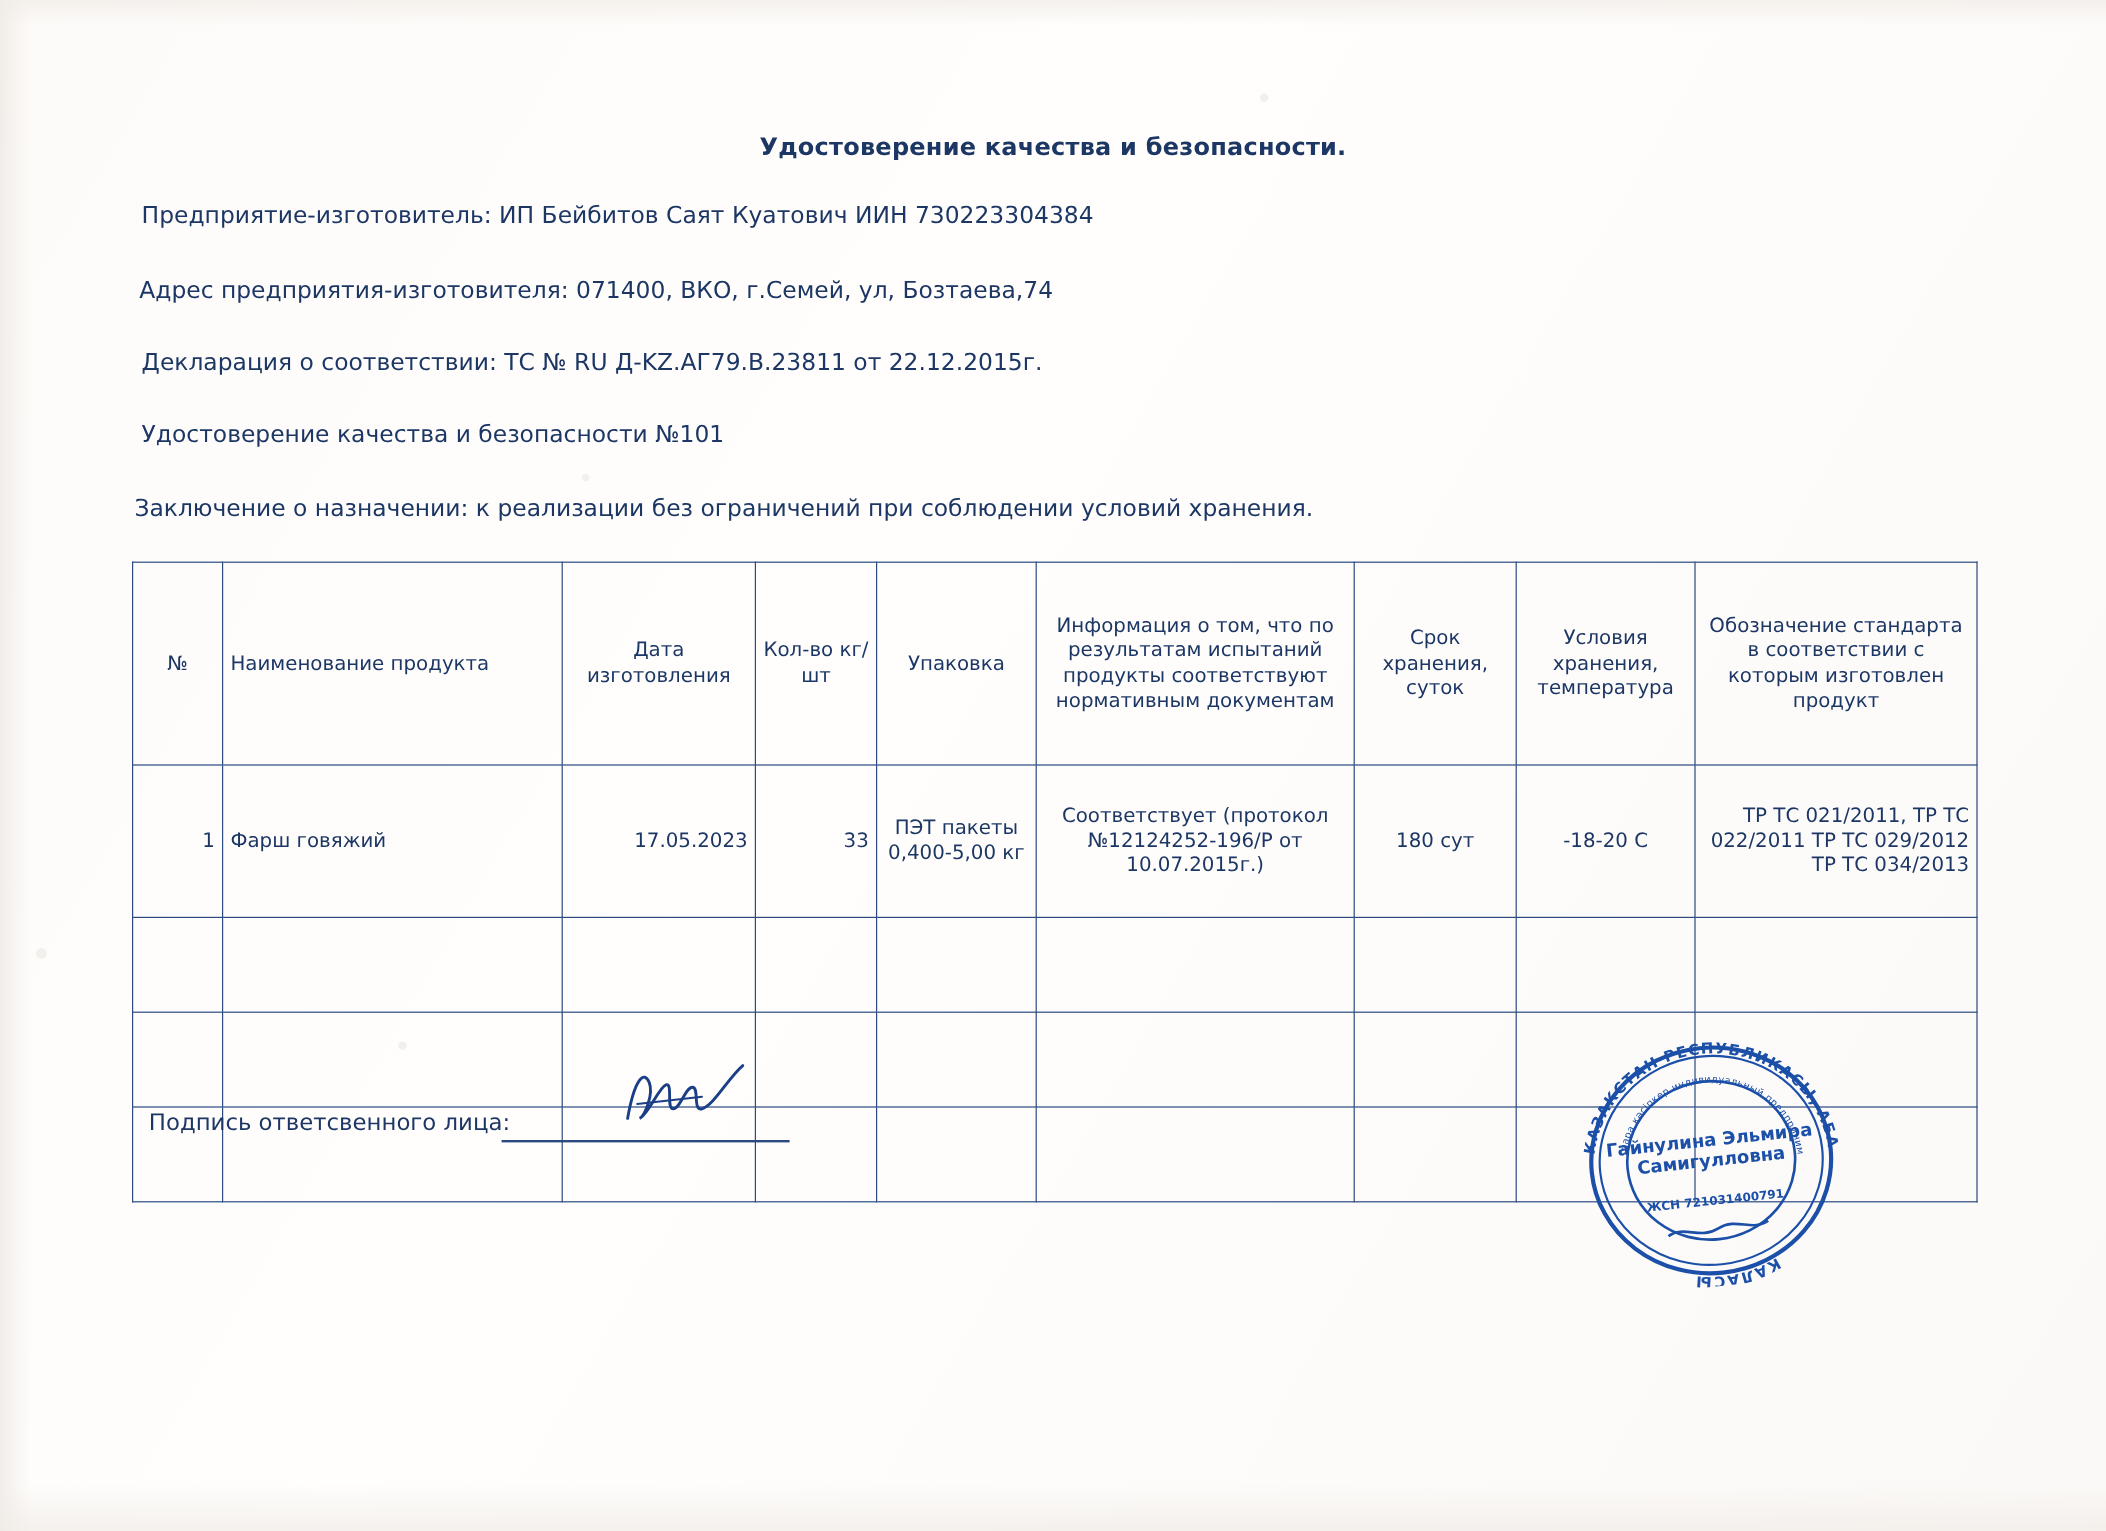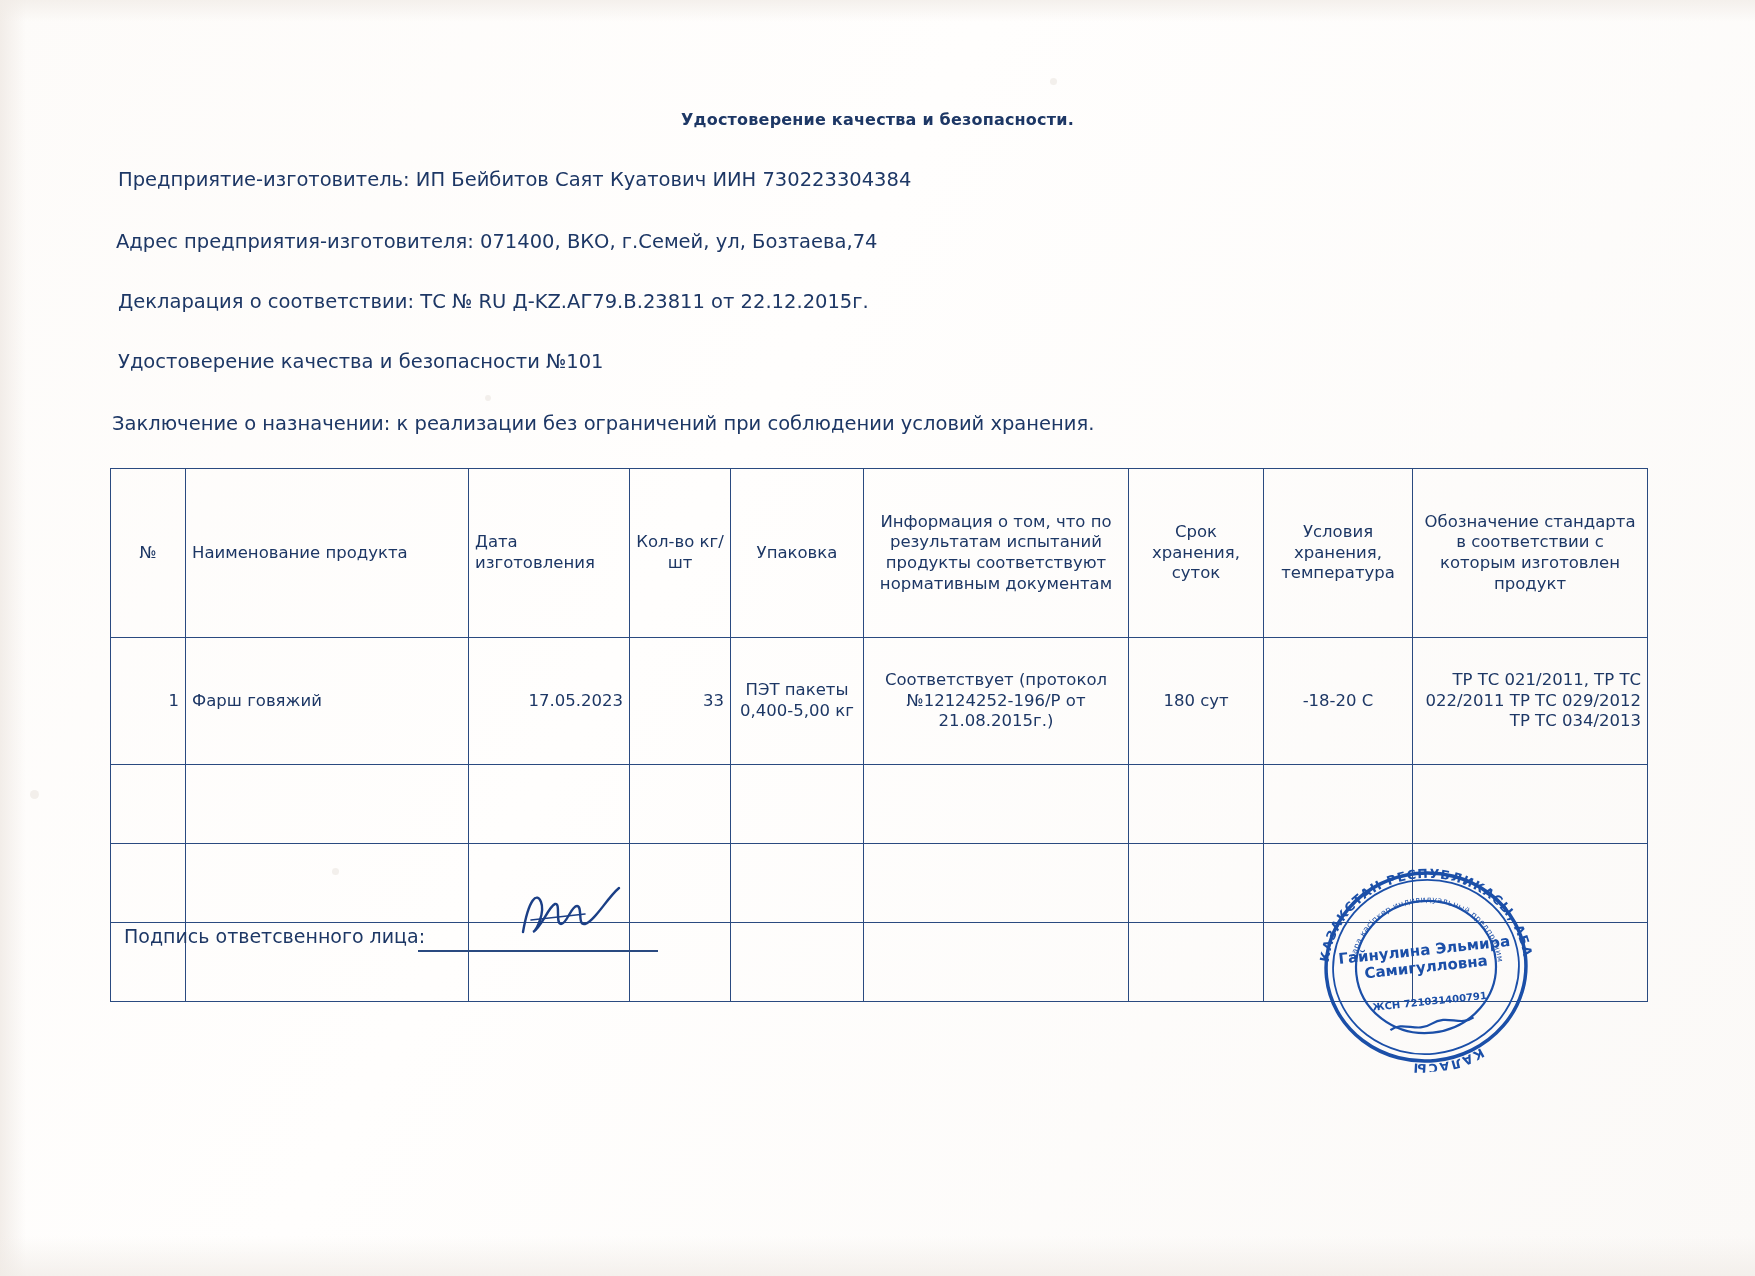--- a/index.html
+++ b/index.html
@@ -40,21 +40,21 @@
     left: 0; bottom: 0; width: 1755px; height: 40px;
     background: linear-gradient(to top, #f0ebe6, rgba(255,255,255,0));
     opacity: .7;
   }
 
   .doc-title {
     position: absolute;
     left: 0; top: 110px;
     width: 1755px;
     text-align: center;
-    font-size: 16px;
+    font-size: 20px;
     font-weight: bold;
     letter-spacing: .2px;
     color: #1d3765;
   }
   .field {
     position: absolute;
     font-size: 19.5px;
     color: #1d3765;
     white-space: nowrap;
   }
@@ -186,37 +186,37 @@
   <div class="field f2">Адрес предприятия-изготовителя: 071400, ВКО, г.Семей, ул, Бозтаева,74</div>
   <div class="field f3">Декларация о соответствии: ТС № RU Д-KZ.АГ79.В.23811 от 22.12.2015г.</div>
   <div class="field f4">Удостоверение качества и безопасности №101</div>
   <div class="field f5">Заключение о назначении: к реализации без ограничений при соблюдении условий хранения.</div>
 
   <table class="main">
     <thead>
       <tr>
         <td class="c-num mid-align">№</td>
         <td class="c-name mid-align" style="text-align:left;">Наименование продукта</td>
-        <td class="c-date mid-align" style="text-align:left;margin-top:34px;">Дата изготовления</td>
+        <td class="c-date mid-align" style="text-align:center;margin-top:34px;">Дата изготовления</td>
         <td class="c-qty mid-align" style="text-align:center;">Кол-во кг/шт</td>
         <td class="c-pack mid-align">Упаковка</td>
         <td class="c-info" style="vertical-align:middle;">Информация о том, что по результатам испытаний продукты соответствуют нормативным документам</td>
         <td class="c-term mid-align">Срок хранения, суток</td>
         <td class="c-cond mid-align">Условия хранения, температура</td>
         <td class="c-std" style="vertical-align:middle;">Обозначение стандарта в соответствии с которым изготовлен продукт</td>
       </tr>
     </thead>
     <tbody>
       <tr class="row-data">
         <td class="c-num">1</td>
         <td class="c-name">Фарш говяжий</td>
         <td class="c-date">17.05.2023</td>
         <td class="c-qty">33</td>
         <td class="c-pack">ПЭТ пакеты 0,400-5,00 кг</td>
-        <td class="c-info">Соответствует (протокол №12124252-196/Р от 21.08.2015г.)</td>
+        <td class="c-info">Соответствует (протокол №12124252-196/Р от 10.07.2015г.)</td>
         <td class="c-term">180 сут</td>
         <td class="c-cond">-18-20 С</td>
         <td class="c-std">ТР ТС 021/2011, ТР ТС 022/2011        ТР ТС 029/2012        ТР ТС 034/2013</td>
       </tr>
       <tr class="row-empty">
         <td class="c-num"></td>
         <td class="c-name"></td>
         <td class="c-date"></td>
         <td class="c-qty"></td>
         <td class="c-pack"></td>

